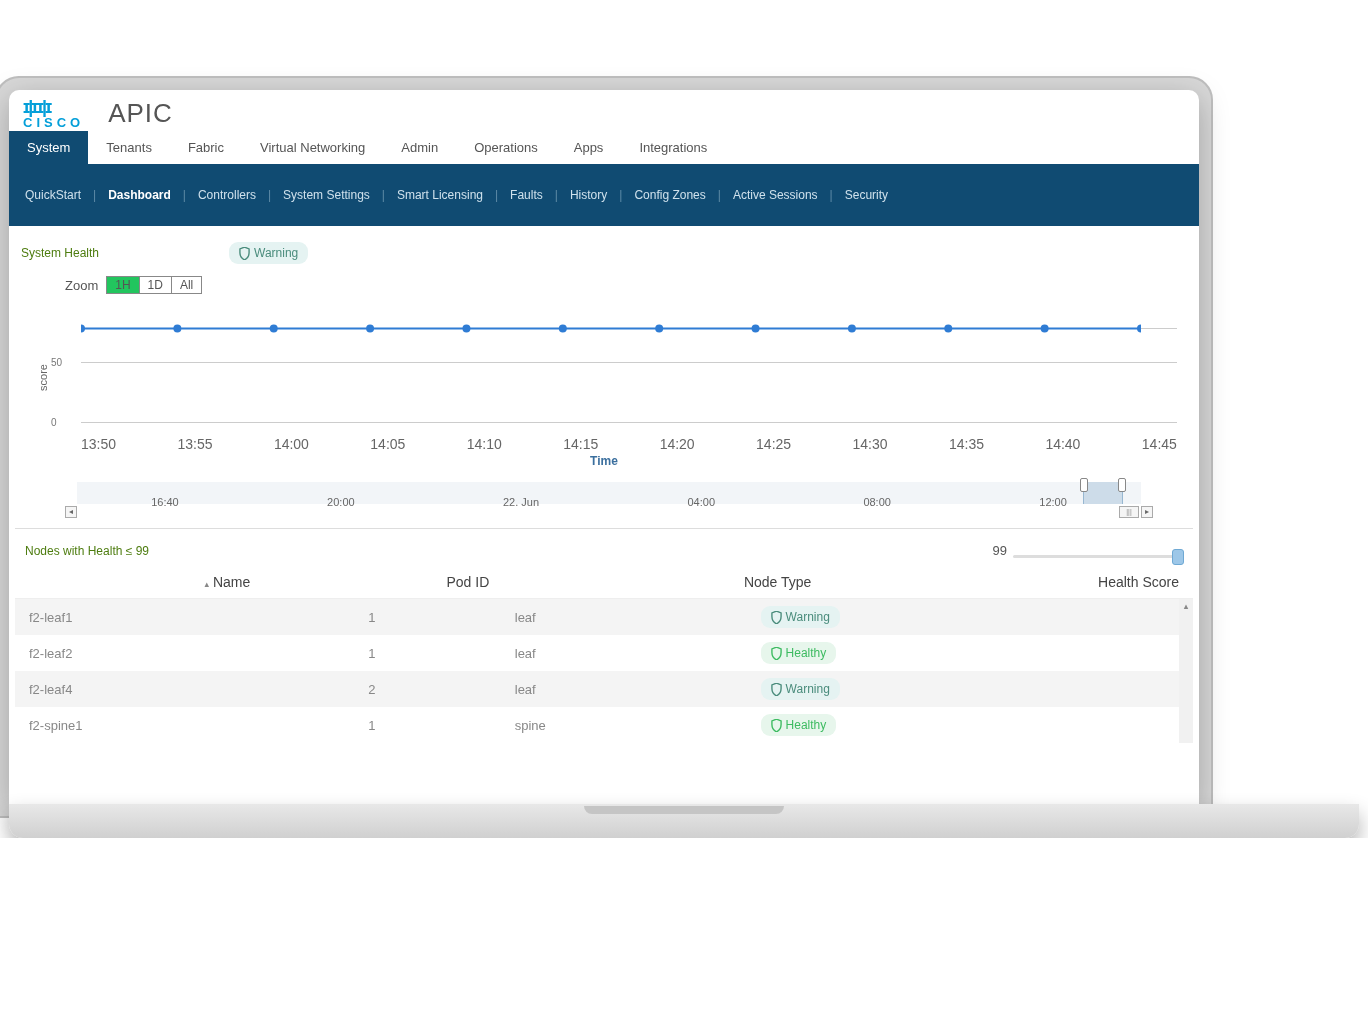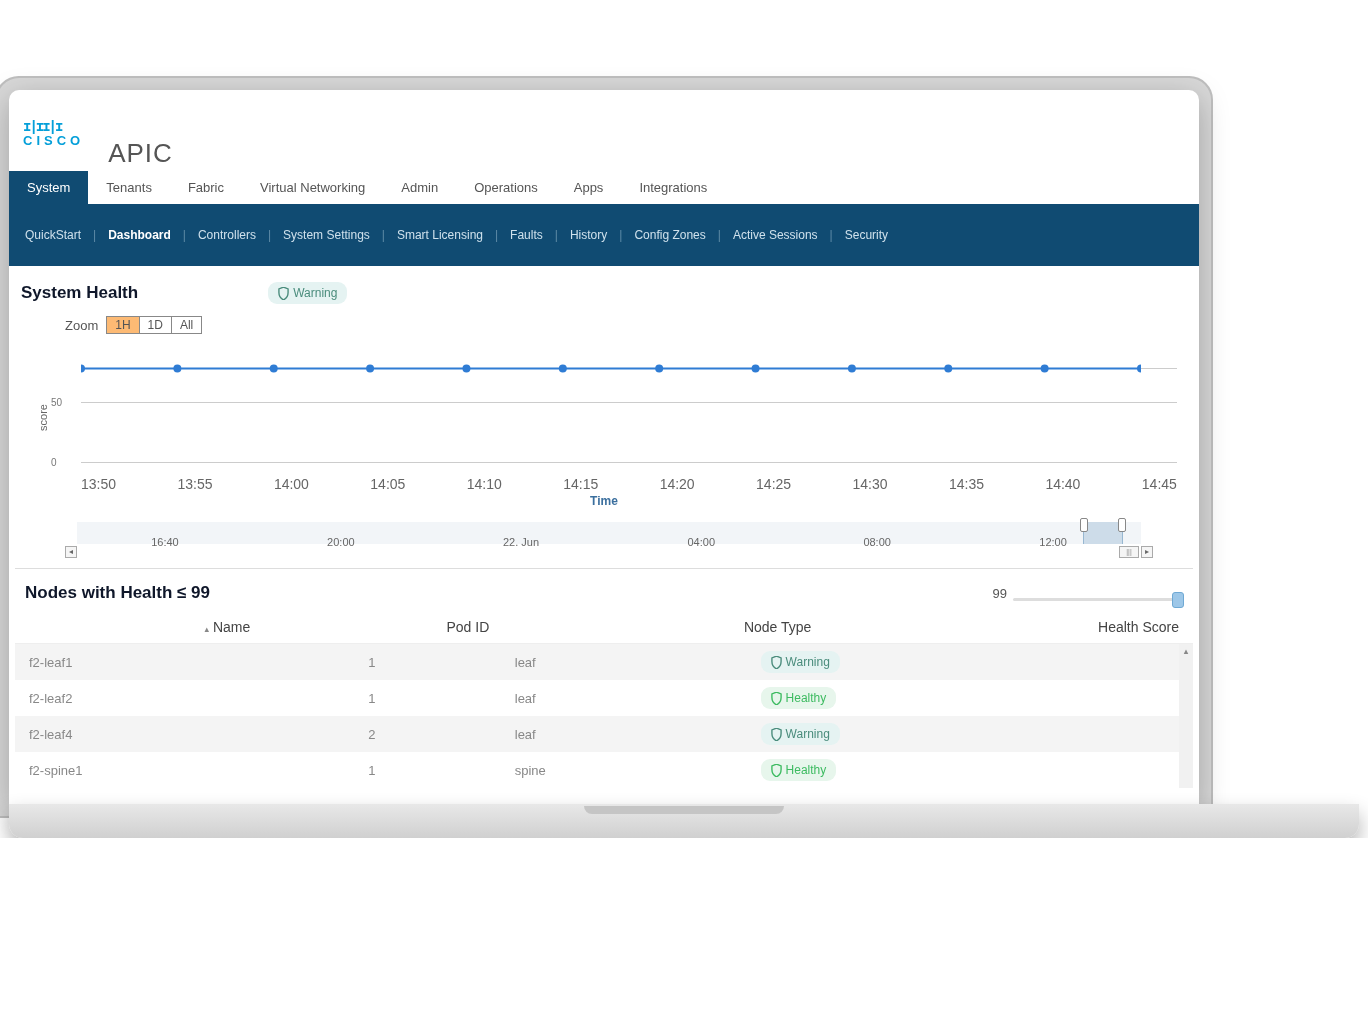--- a/index.html
+++ b/index.html
@@ -27,28 +27,27 @@
   padding: 8px 14px 2px;
 }
 .cisco-logo {
   color: #049fd9;
   font-size: 12px;
   font-weight: bold;
   text-align: left;
   line-height: 1;
   margin-right: 24px;
 }
-.cisco-bars { letter-spacing: -2px; font-size: 14px; font-family: Liberation Mono, monospace; }
+.cisco-bars { letter-spacing: -2px; font-size: 18px; }
 .cisco-text { letter-spacing: 4px; font-size: 13px; }
 .app-title {
   font-size: 26px;
   font-weight: 300;
   color: #555;
   letter-spacing: 1px;
-  margin-top: 40px;
 }
 .nav-primary {
   display: flex;
   background: #fff;
 }
 .nav-primary .tab {
   padding: 9px 18px;
   font-size: 13px;
   color: #555;
   cursor: pointer;
@@ -79,23 +78,23 @@
   padding: 0 4px;
 }
 .content { padding: 16px 6px 0; }
 .section-title-row {
   display: flex;
   align-items: center;
   gap: 130px;
   padding-left: 6px;
 }
 .section-title {
-  font-size: 17px;
-  color: #0f172a;
-  font-weight: 700;
+  font-size: 12px;
+  color: #4d7c0f;
+  font-weight: 400;
 }
 .badge {
   background: #e5f3f2;
   color: #4a8c7c;
   padding: 4px 10px;
   font-size: 12px;
   border-radius: 9px;
   display: inline-flex;
   align-items: center;
   gap: 4px;
@@ -115,21 +114,21 @@
 }
 .zoom-btns { display: inline-flex; border: 1px solid #888; }
 .zoom-btn {
   border-right: 1px solid #888;
   padding: 1px 8px;
   font-size: 12px;
   background: #fff;
   cursor: pointer;
 }
 .zoom-btn:last-child { border-right: none; }
-.zoom-btn.active { background: #fdba74; }
+.zoom-btn.active { background: #22c55e; }
 .chart-wrap {
   display: flex;
   padding: 0 10px 0 20px;
 }
 .ylabel {
   writing-mode: vertical-rl;
   transform: rotate(180deg);
   font-size: 11px;
   color: #666;
   text-align: center;

